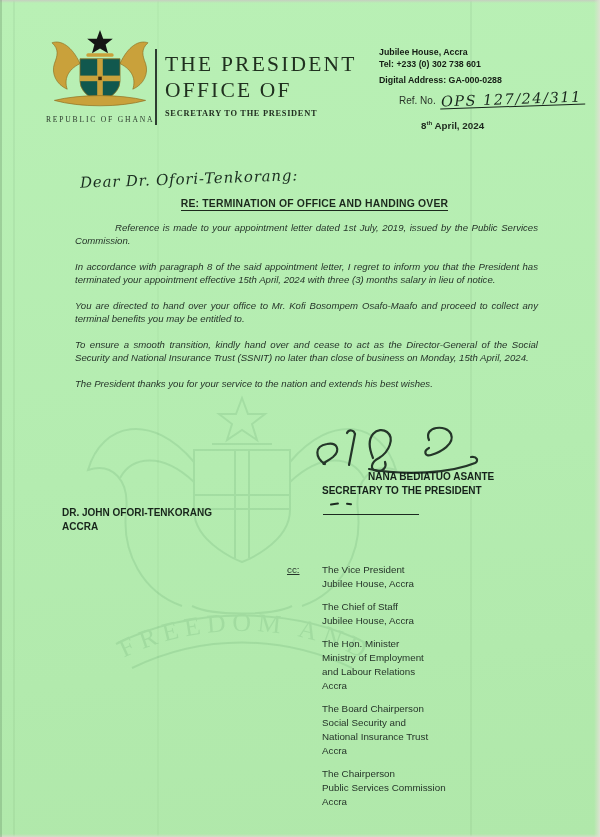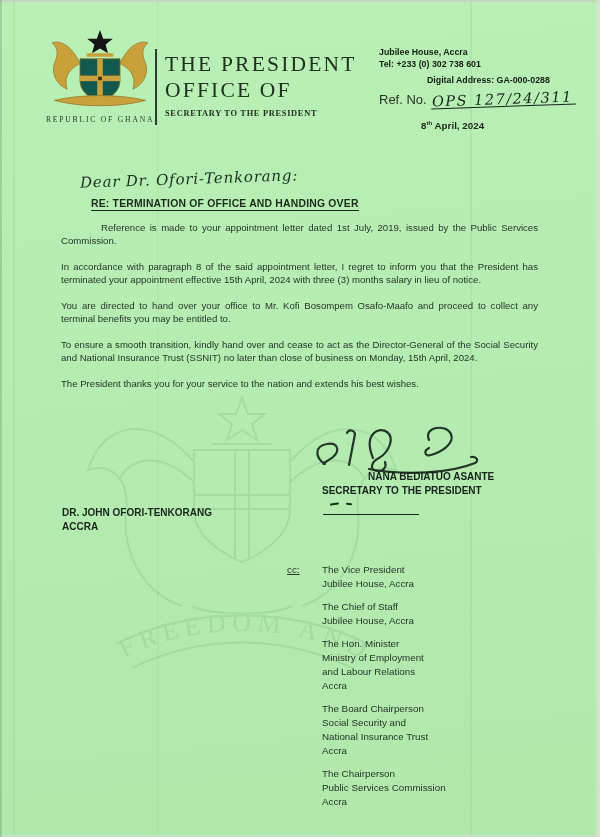--- a/index.html
+++ b/index.html
@@ -20,33 +20,33 @@
   
   .letterhead{position:absolute;left:0;top:0;right:0;height:170px;z-index:2;}
   .arms{position:absolute;left:46px;top:27px;width:108px;}
   .arms svg{width:104px;height:86px;display:block;margin:0 auto;}
   .republic{margin-top:2px;font-family:"Liberation Serif",serif;font-size:7.6px;letter-spacing:1.8px;color:#2c3c2e;white-space:nowrap;}
   .lh-divider{position:absolute;left:155px;top:49px;width:2px;height:76px;background:#2d3d31;}
   .office{position:absolute;left:165px;top:51px;}
   .office-title{font-family:"Liberation Serif",serif;font-size:21.5px;line-height:26px;letter-spacing:2.2px;color:#20301f;}
   .office-sub{margin-top:6px;font-family:"Liberation Serif",serif;font-size:8.4px;font-weight:bold;letter-spacing:.7px;color:#222f21;}
   .contact{position:absolute;left:379px;top:46px;width:200px;font-size:8.8px;line-height:12.4px;font-weight:bold;color:#151d15;}
-  .contact .digital{margin-top:3px;margin-left:48px;}
+  .contact .digital{margin-top:3px;}
   .ref-row{margin-top:7px;font-weight:normal;white-space:nowrap;}
-  .ref-label{font-size:13px;color:#2a342a;}
+  .ref-label{font-size:10px;color:#2a342a;margin-left:20px;}
   .ref-value{display:inline-block;margin-left:4px;font-family:"DejaVu Serif",serif;font-style:italic;font-size:14.5px;letter-spacing:1.5px;color:#17241b;border-bottom:1.6px solid #17241b;transform:rotate(-2deg);padding:0 3px 1px 1px;}
   .date-line{margin-top:9px;padding-left:42px;font-weight:600;font-size:9.8px;color:#1d281d;}
   sup{font-size:62%;vertical-align:super;}
   
   .salutation{position:absolute;left:80px;top:170px;z-index:2;font-family:"DejaVu Serif",serif;font-style:italic;font-size:15px;letter-spacing:.8px;color:#1a2d20;transform:rotate(-2deg);}
   
   .body-block{position:absolute;left:61px;right:62px;top:197px;z-index:2;font-size:9.6px;line-height:13.5px;text-align:justify;color:#26352a;}
-  .subject{text-align:left;font-weight:bold;font-size:10.4px;letter-spacing:.2px;color:#1c291d;margin:0 0 10px 30px;}
+  .subject{text-align:center;font-weight:bold;font-size:10.4px;letter-spacing:.2px;color:#1c291d;margin:0 0 10px 30px;}
   .subject span{border-bottom:1.5px solid #1c291d;padding-bottom:1px;}
-  .body-block p{margin:0 0 12px 0;}
+  .body-block p{margin:0 0 12px 14px;font-style:italic;}
   .body-block p.indent{text-indent:40px;}
   
   .sig-block{position:absolute;left:315px;top:424px;width:220px;z-index:2;}
   .sig-scribble{position:absolute;left:-4px;top:0;width:172px;height:54px;}
   .sig-name{position:absolute;left:7px;top:47px;font-size:10px;font-weight:bold;color:#15211a;white-space:nowrap;padding-left:46px;}
   .sig-title{position:absolute;left:7px;top:61px;font-size:10px;font-weight:bold;color:#15211a;white-space:nowrap;}
   .pen-dashes{position:absolute;left:15px;top:79px;width:36px;height:5px;}
   .pen-dashes i{position:absolute;background:#1c2a20;height:2.4px;border-radius:2px;}
   .pen-dashes i.d1{left:0;width:9px;transform:rotate(-8deg);}
   .pen-dashes i.d2{left:16px;width:6px;transform:rotate(6deg);}

